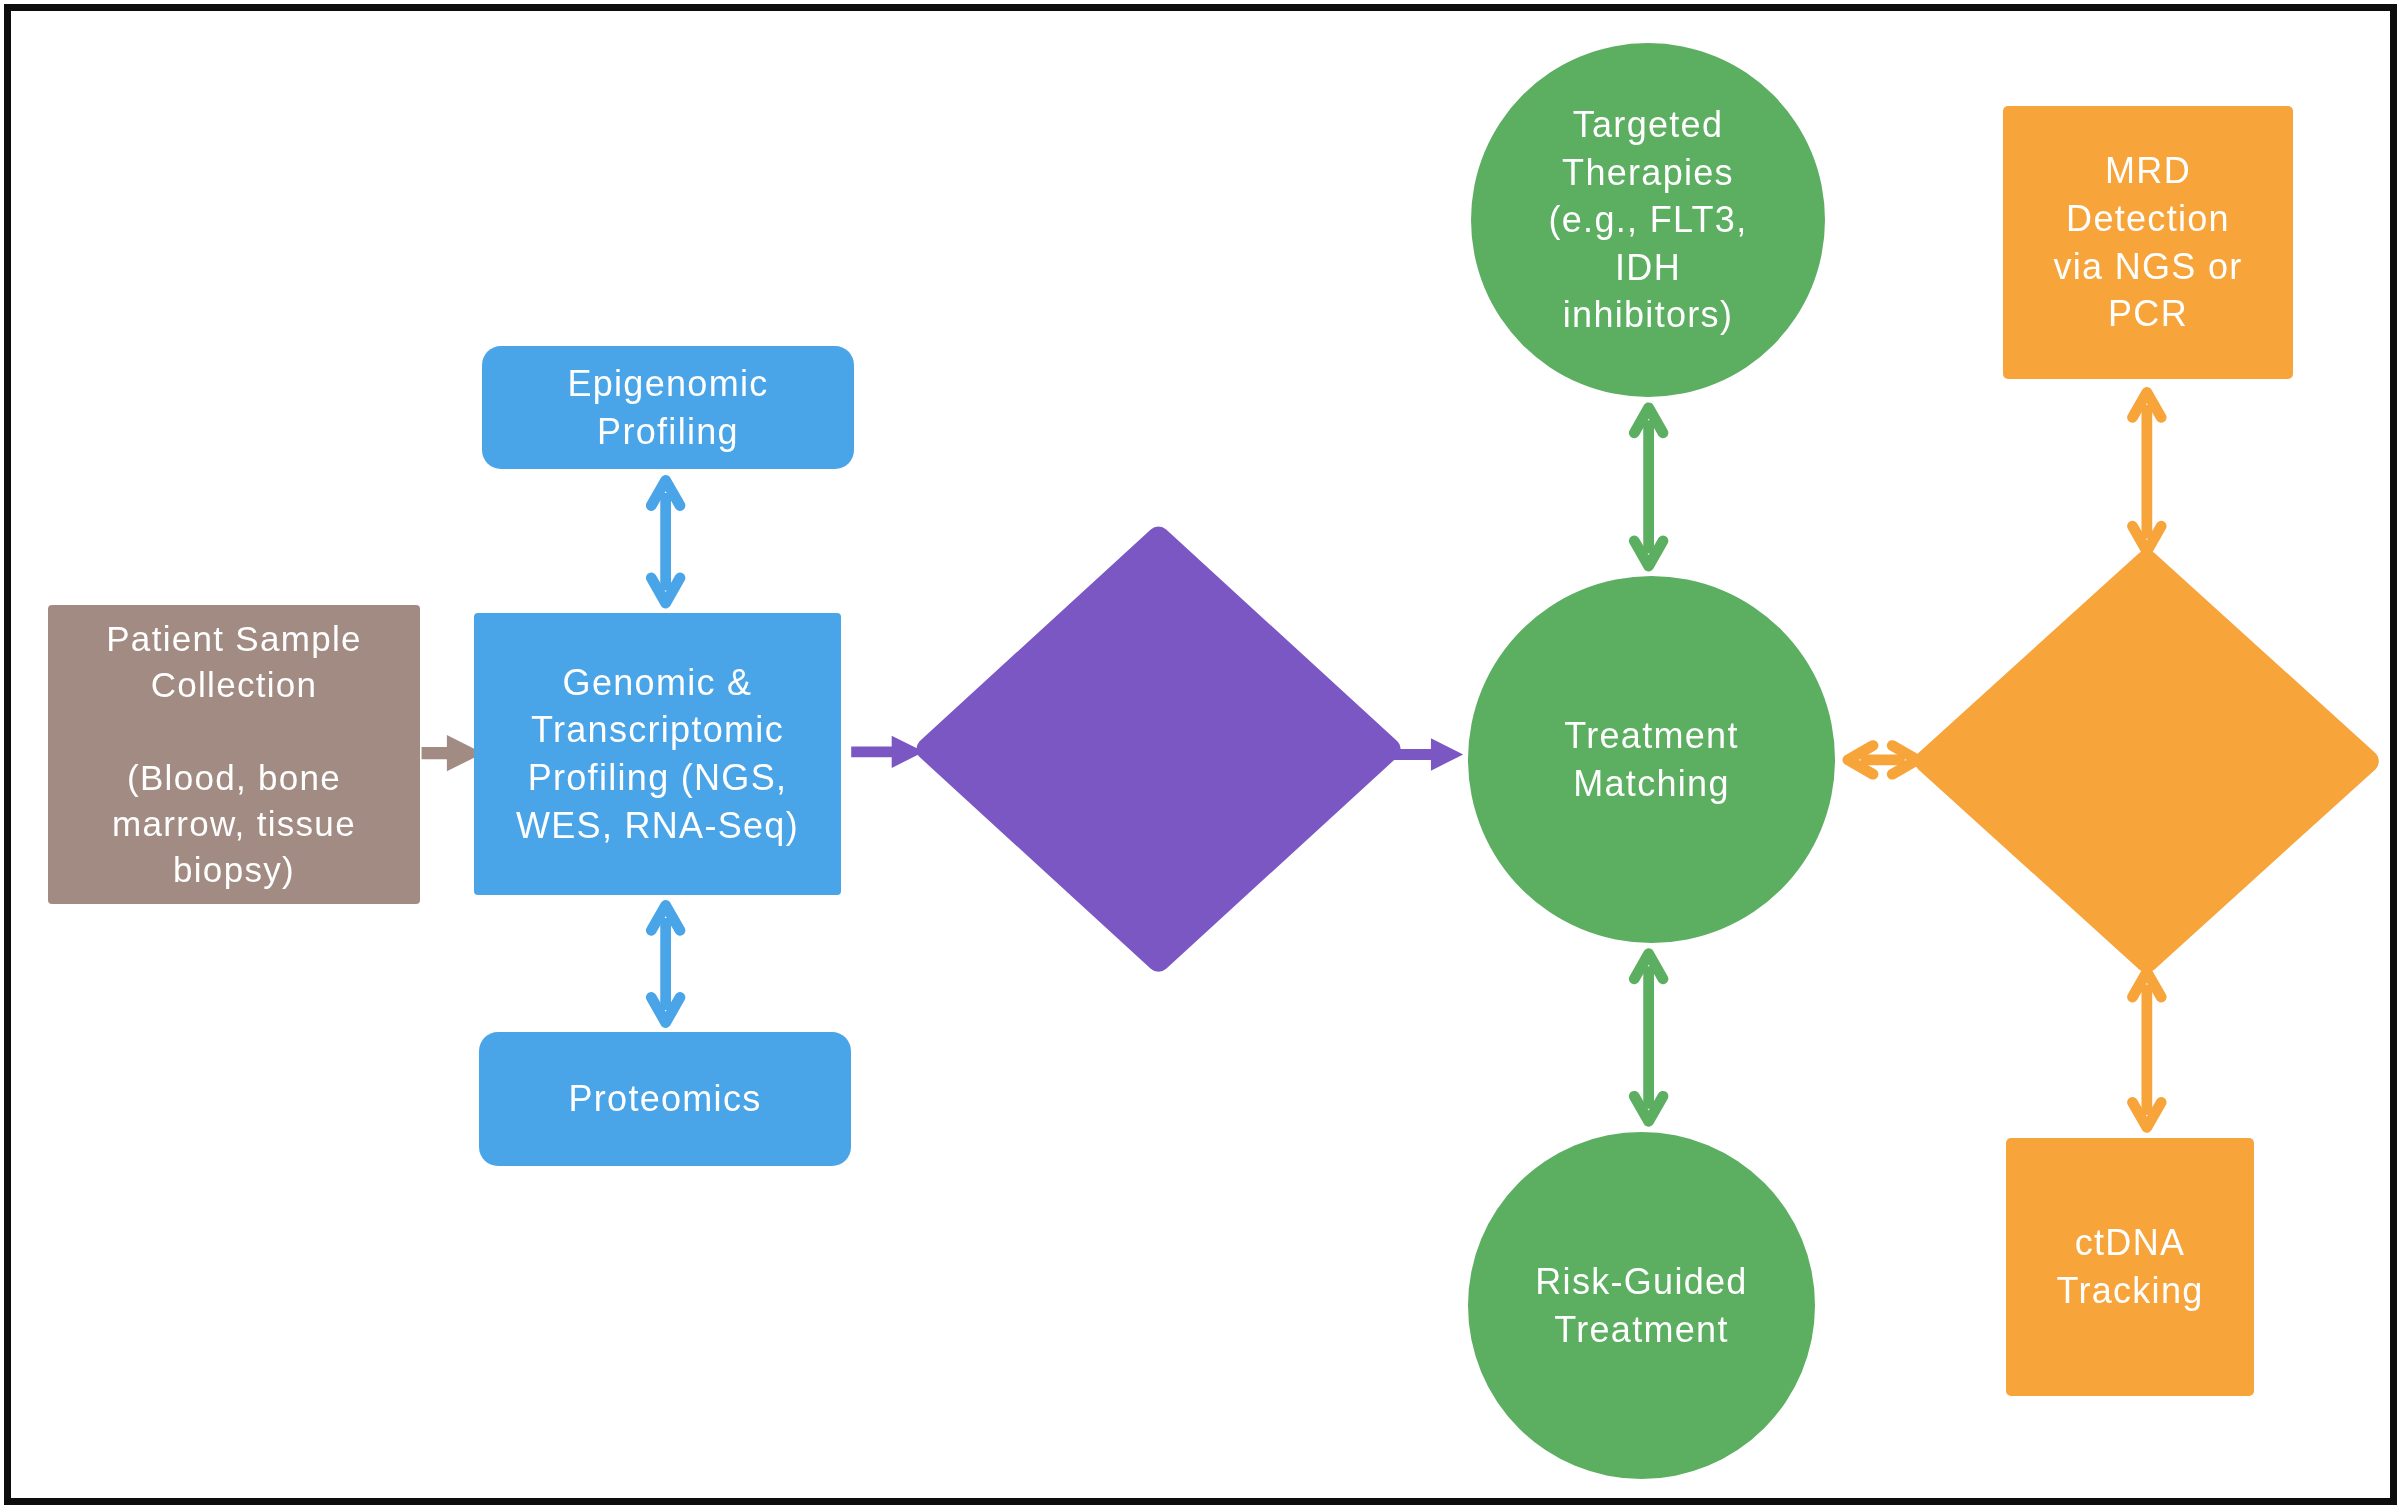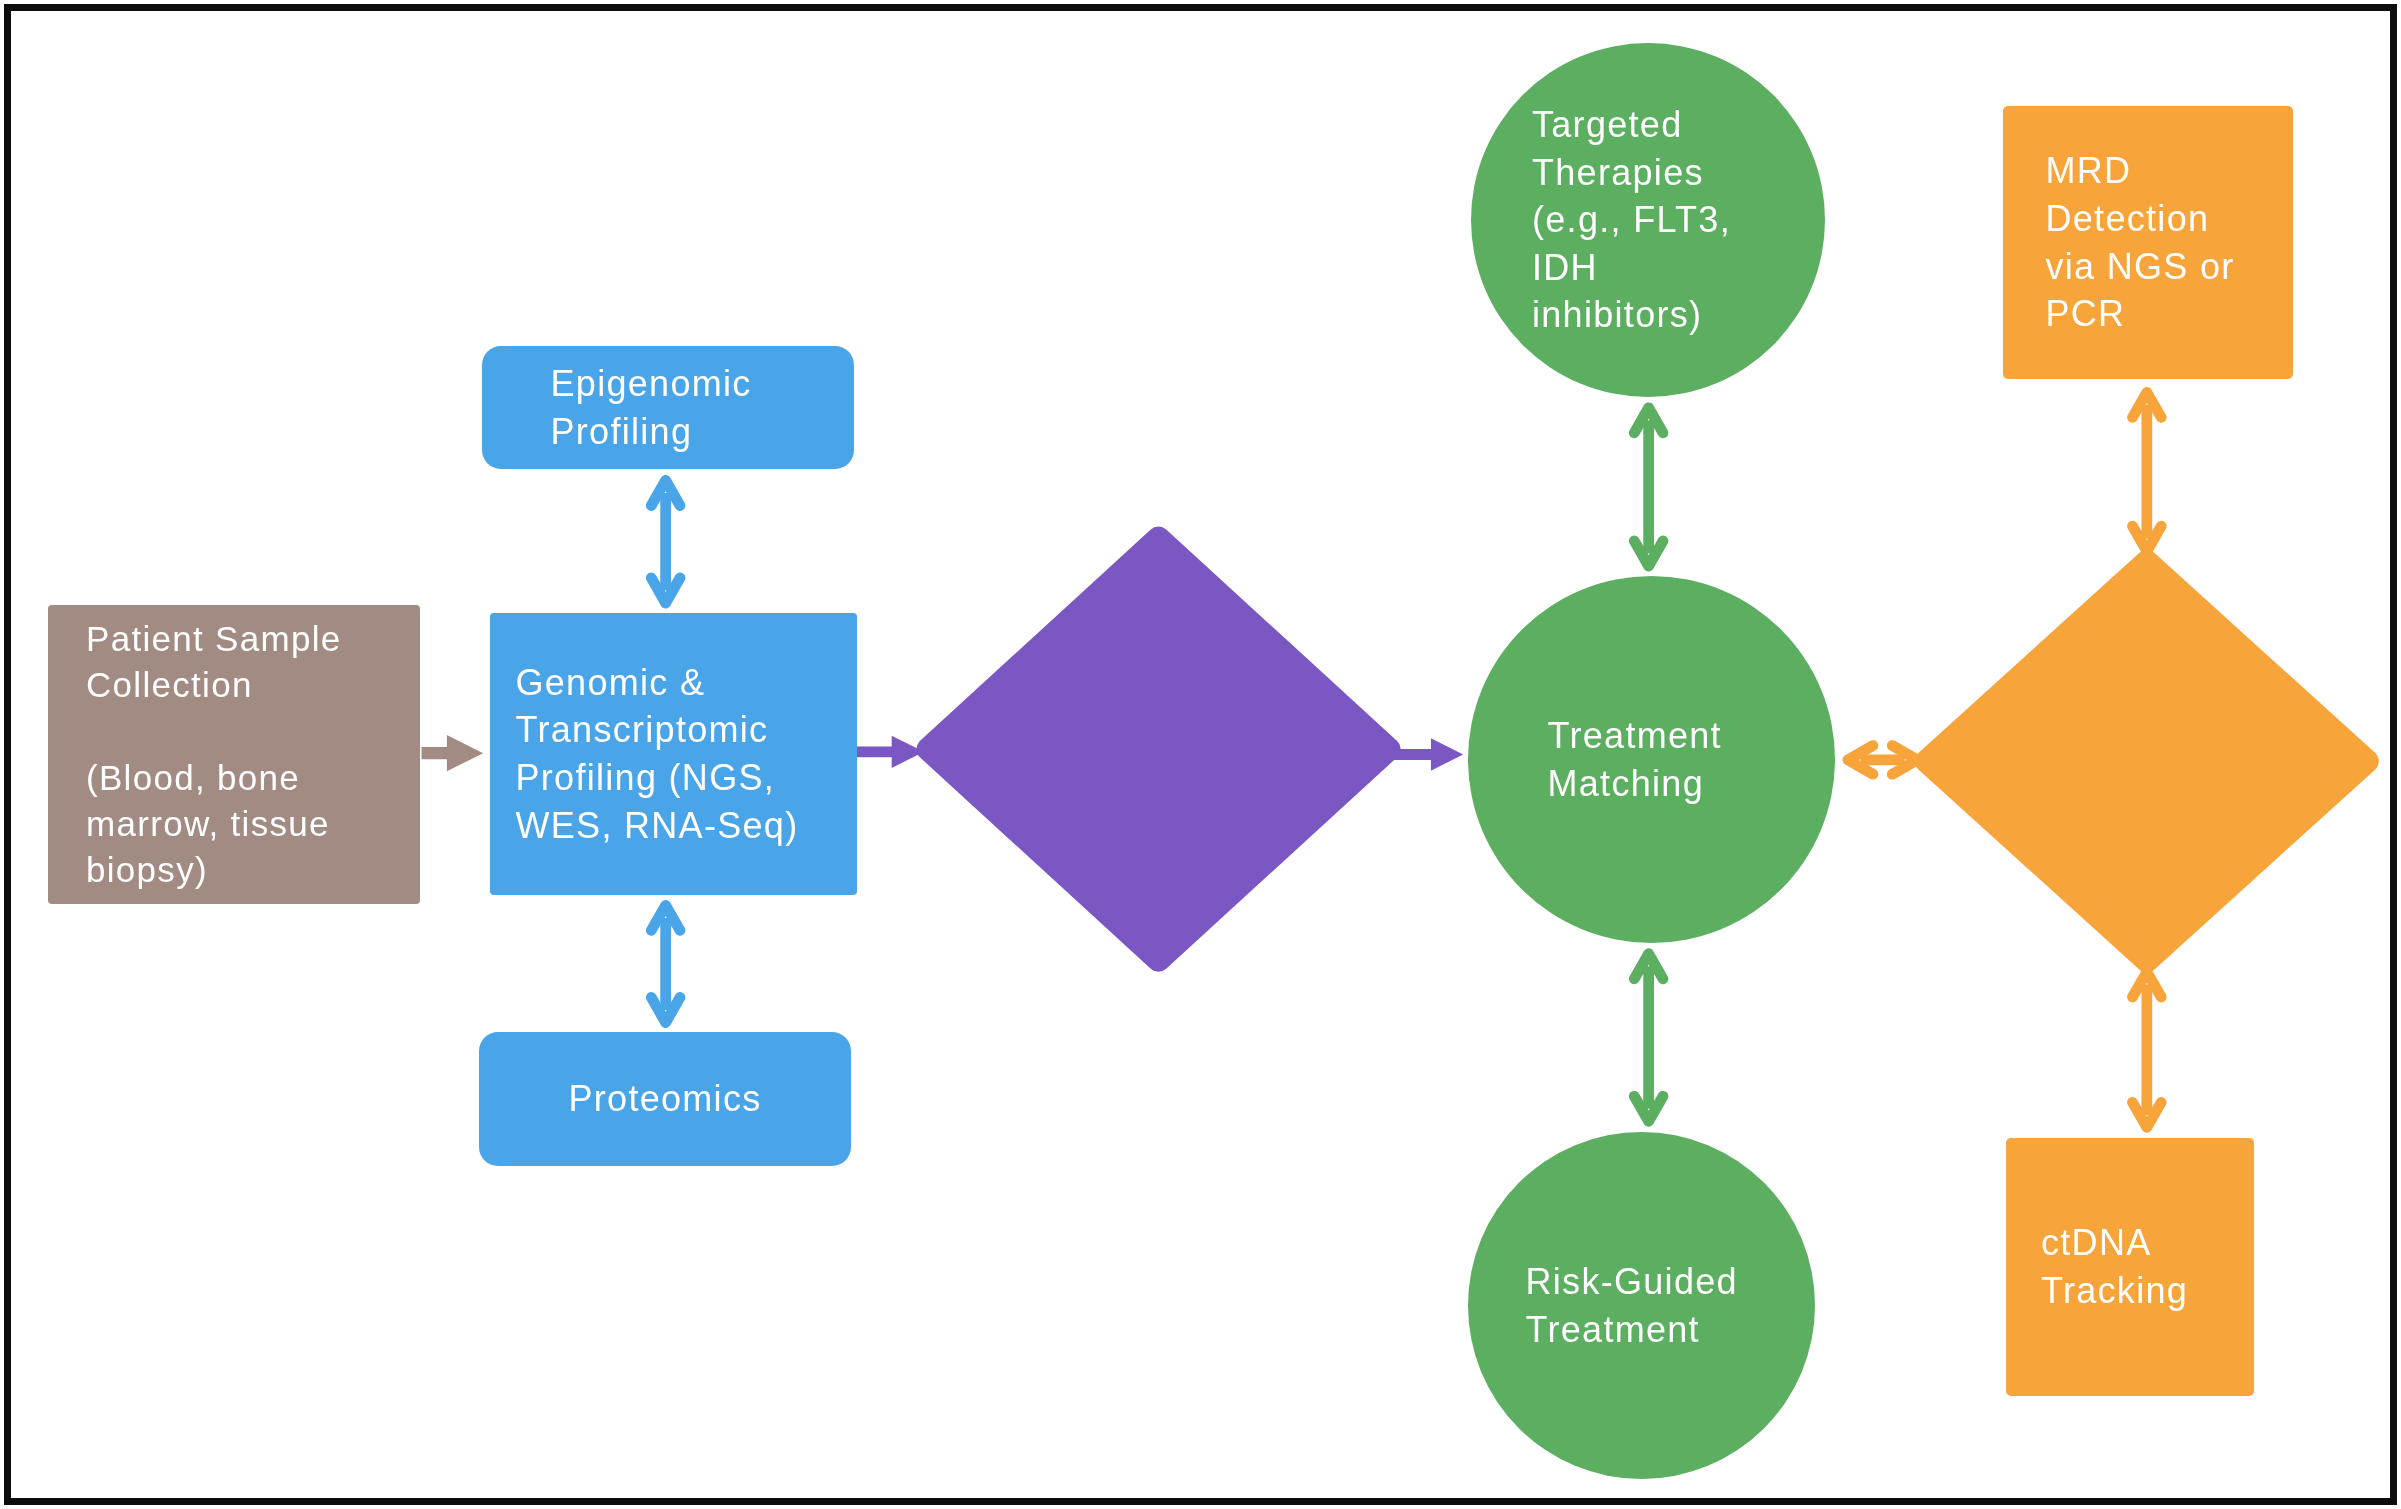--- a/index.html
+++ b/index.html
@@ -14,41 +14,41 @@
     position:absolute;inset:4px;
     border:7.4px solid #0d0d0d;
     pointer-events:none;
   }
   .overlay{
     position:absolute;left:0;top:0;z-index:1;
   }
   .node{
     position:absolute;z-index:2;
     display:flex;align-items:center;justify-content:center;
-    color:#ffffff;
+    text-align:center;color:#ffffff;
     font-size:36px;line-height:1.32;letter-spacing:1.3px;
     box-sizing:border-box;
   }
   .node-label{white-space:pre-line;display:block;}
   .rect{border-radius:4px;}
   .pill{border-radius:19px;}
   .circle{border-radius:50%;}
   .square{border-radius:5px;}
   .label-only{background:transparent;}
 
   .brown{background:#A18B83;}
   .blue{background:#4AA4E8;}
   .green{background:#5CAE61;}
   .orange{background:#F7A43B;}
 
   .patient{left:48px;top:605px;width:372px;height:299px;font-size:35px;}
   .patient .node-label{width:296px;}
   .epigenomic{left:482px;top:346px;width:372px;height:123px;}
   .epigenomic .node-label{width:235px;}
-  .genomic{left:490px;top:613px;width:367px;height:282px;}
+  .genomic{left:474px;top:613px;width:367px;height:282px;}
   .genomic .node-label{width:316px;}
   .proteomics{left:479px;top:1032px;width:372px;height:134px;}
   .targeted{left:1471px;top:43px;width:354px;height:354px;}
   .targeted .node-label{width:232px;}
   .treatment{left:1468px;top:576px;width:367px;height:367px;}
   .treatment .node-label{width:208px;}
   .risk{left:1468px;top:1132px;width:347px;height:347px;}
   .risk .node-label{width:232px;}
   .mrd{left:2003px;top:106px;width:290px;height:273px;}
   .mrd .node-label{width:205px;}

